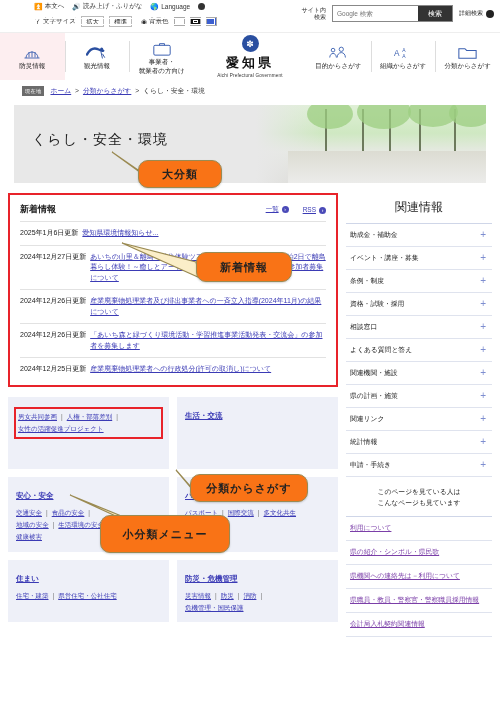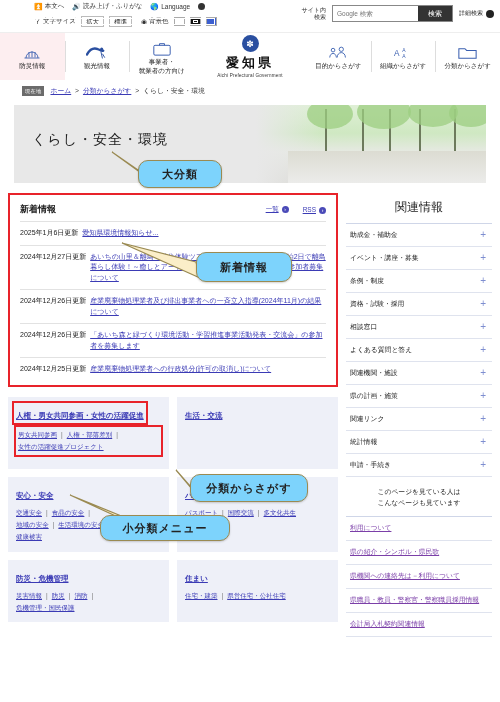--- a/index.html
+++ b/index.html
@@ -104,28 +104,28 @@
   .side-row { display:flex; align-items:center; justify-content:space-between;
               border-bottom:1px solid #dfe3ee; padding:6px 6px 6px 4px; font-size:6.8px; color:#222; cursor:pointer; }
   .plus { color:#7e8ed0; font-size:10px; line-height:1; }
   .side-note { text-align:center; font-size:6.8px; line-height:1.65; color:#222; padding:9px 4px 8px; }
   .side-links { border-top:1px solid #cfd6e8; }
   .side-link-row { border-bottom:1px solid #dfe3ee; padding:6px 4px; font-size:6.8px; line-height:1.6; }
   .side-link-row a { color:#7b3fa8; text-decoration:underline; }
 
   
   .callout {
-    position:absolute; background:#7dd3fc; border:1.5px solid #9a8a52; border-radius:10px;
+    position:absolute; background:#f97316; border:1.5px solid #9a8a52; border-radius:10px;
     font-size:11px; font-weight:bold; color:#222; display:flex; align-items:center; justify-content:center;
     letter-spacing:1px; z-index:30; box-shadow:0 1px 2px rgba(0,0,0,.18);
   }
   #callout-daibunrui { left:138px; top:160px; width:84px; height:28px; }
   #callout-shinchaku { left:196px; top:252px; width:96px; height:30px; }
   #callout-chubunrui { left:190px; top:474px; width:118px; height:28px; }
-  #callout-shobunrui { left:100px; top:515px; width:130px; height:26px; }
+  #callout-shobunrui { left:100px; top:515px; width:130px; height:38px; }
   .tail-svg { position:absolute; overflow:visible; z-index:29; pointer-events:none; }
 </style>
 </head>
 <body>
 
 <div class="utilbar">
   <div class="util-left">
     <span class="util-item">
       <span class="ic">⏫</span>
       <span>本文へ</span>
@@ -306,23 +306,20 @@
       </div>
       <div class="news-item">
         <span class="news-date">2024年12月25日更新</span>
         <a class="news-link" href="#">産業廃棄物処理業者への行政処分(許可の取消し)について</a>
       </div>
     </div>
 
     <div class="catgrid">
 
       <div class="catcard">
-        <span class="cat-title-wrap hl2">
-          <a class="cat-title" href="#">人権・男女共同参画・女性の活躍促進</a>
-        </span>
         <div class="cat-links sub-hl">
           <a href="#">男女共同参画</a><span class="bar">|</span><a href="#">人権・部落差別</a><span class="bar">|</span><br>
           <a href="#">女性の活躍促進プロジェクト</a>
         </div>
       </div>
 
       <div class="catcard">
         <a class="cat-title" href="#">生活・交流</a>
         <div class="cat-links" style="height:34px;"></div>
       </div>
@@ -337,31 +334,31 @@
       </div>
 
       <div class="catcard">
         <a class="cat-title" href="#">パスポート・国際化・多文化共生</a>
         <div class="cat-links">
           <a href="#">パスポート</a><span class="bar">|</span><a href="#">国際交流</a><span class="bar">|</span><a href="#">多文化共生</a>
         </div>
       </div>
 
       <div class="catcard">
+        <a class="cat-title" href="#">住まい</a>
+        <div class="cat-links">
+          <a href="#">住宅・建築</a><span class="bar">|</span><a href="#">県営住宅・公社住宅</a>
+        </div>
+      </div>
+
+      <div class="catcard">
         <a class="cat-title" href="#">防災・危機管理</a>
         <div class="cat-links">
           <a href="#">災害情報</a><span class="bar">|</span><a href="#">防災</a><span class="bar">|</span><a href="#">消防</a><span class="bar">|</span><br>
           <a href="#">危機管理・国民保護</a>
-        </div>
-      </div>
-
-      <div class="catcard">
-        <a class="cat-title" href="#">住まい</a>
-        <div class="cat-links">
-          <a href="#">住宅・建築</a><span class="bar">|</span><a href="#">県営住宅・公社住宅</a>
         </div>
       </div>
 
     </div>
   </div>
 
   <div class="col-side">
     <div class="side-title">関連情報</div>
     <div class="side-list">
       <div class="side-row">

